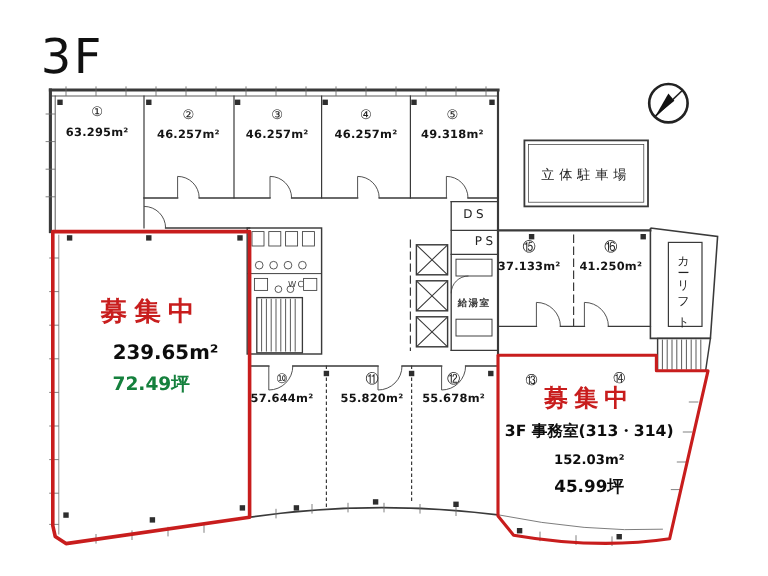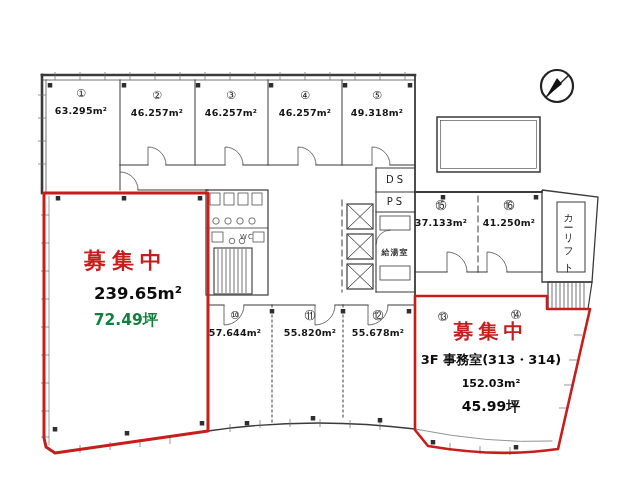--- a/index.html
+++ b/index.html
@@ -165,20 +165,21 @@
         <rect x="310.75" y="416" width="4.5" height="4.5"></rect>
       <rect x="377.75" y="418" width="4.5" height="4.5"></rect>
       <rect x="430.75" y="440" width="4.5" height="4.5"></rect>
         <rect x="513.75" y="445" width="4.5" height="4.5"></rect>
     </g>
 
     <path d="M44,193 L208,193 L208,431 L55,453 L46,447 L44,438 Z" fill="none" stroke="#c81d1d" stroke-width="3" stroke-linejoin="round"></path>
     <path d="M415,296 L547,296 L547,309 L590,309 L558,449 Q498,458 428,446 L415,430 Z" fill="none" stroke="#c81d1d" stroke-width="2.6" stroke-linejoin="round"></path>
   </svg>
 
+  <div class="lbl floor-title" style="left:34px;top:26px;">3F</div>
 
   <div class="lbl center" style="left:36px;top:88px;width:90px;">
     <div class="rno">①</div>
     <div class="rarea">63.295m²</div>
   </div>
   <div class="lbl center" style="left:112px;top:90px;width:90px;">
     <div class="rno">②</div>
     <div class="rarea">46.257m²</div>
   </div>
   <div class="lbl center" style="left:186px;top:90px;width:90px;">
@@ -224,19 +225,20 @@
     <div class="varea">239.65m²</div>
     <div class="vtsubo">72.49坪</div>
   </div>
   <div class="lbl center vac vac-right" style="left:406px;top:318px;width:170px;">
     <div class="status">募集中</div>
     <div class="vname">3F 事務室(313・314)</div>
     <div class="varea">152.03m²</div>
     <div class="vtsubo">45.99坪</div>
   </div>
 
+  <div class="lbl center parking-lbl" style="left:437px;top:138px;width:103px;">立体駐車場</div>
   <div class="lbl center shaft-lbl" style="left:378px;top:174px;width:36px;">DS</div>
-  <div class="lbl center shaft-lbl" style="left:378px;top:196px;width:36px;">PS</div>
+  <div class="lbl center shaft-lbl" style="left:378px;top:196px;width:36px;text-align:right;">PS</div>
   <div class="lbl center kitchen-lbl" style="left:374px;top:247px;width:42px;font-weight:bold;">給湯室</div>
   <div class="lbl carlift-lbl" style="left:561px;top:206px;">カーリフト</div>
   <div class="lbl wc-lbl" style="left:240px;top:233px;">WC</div>
 
 </div>
 
 </body></html>

